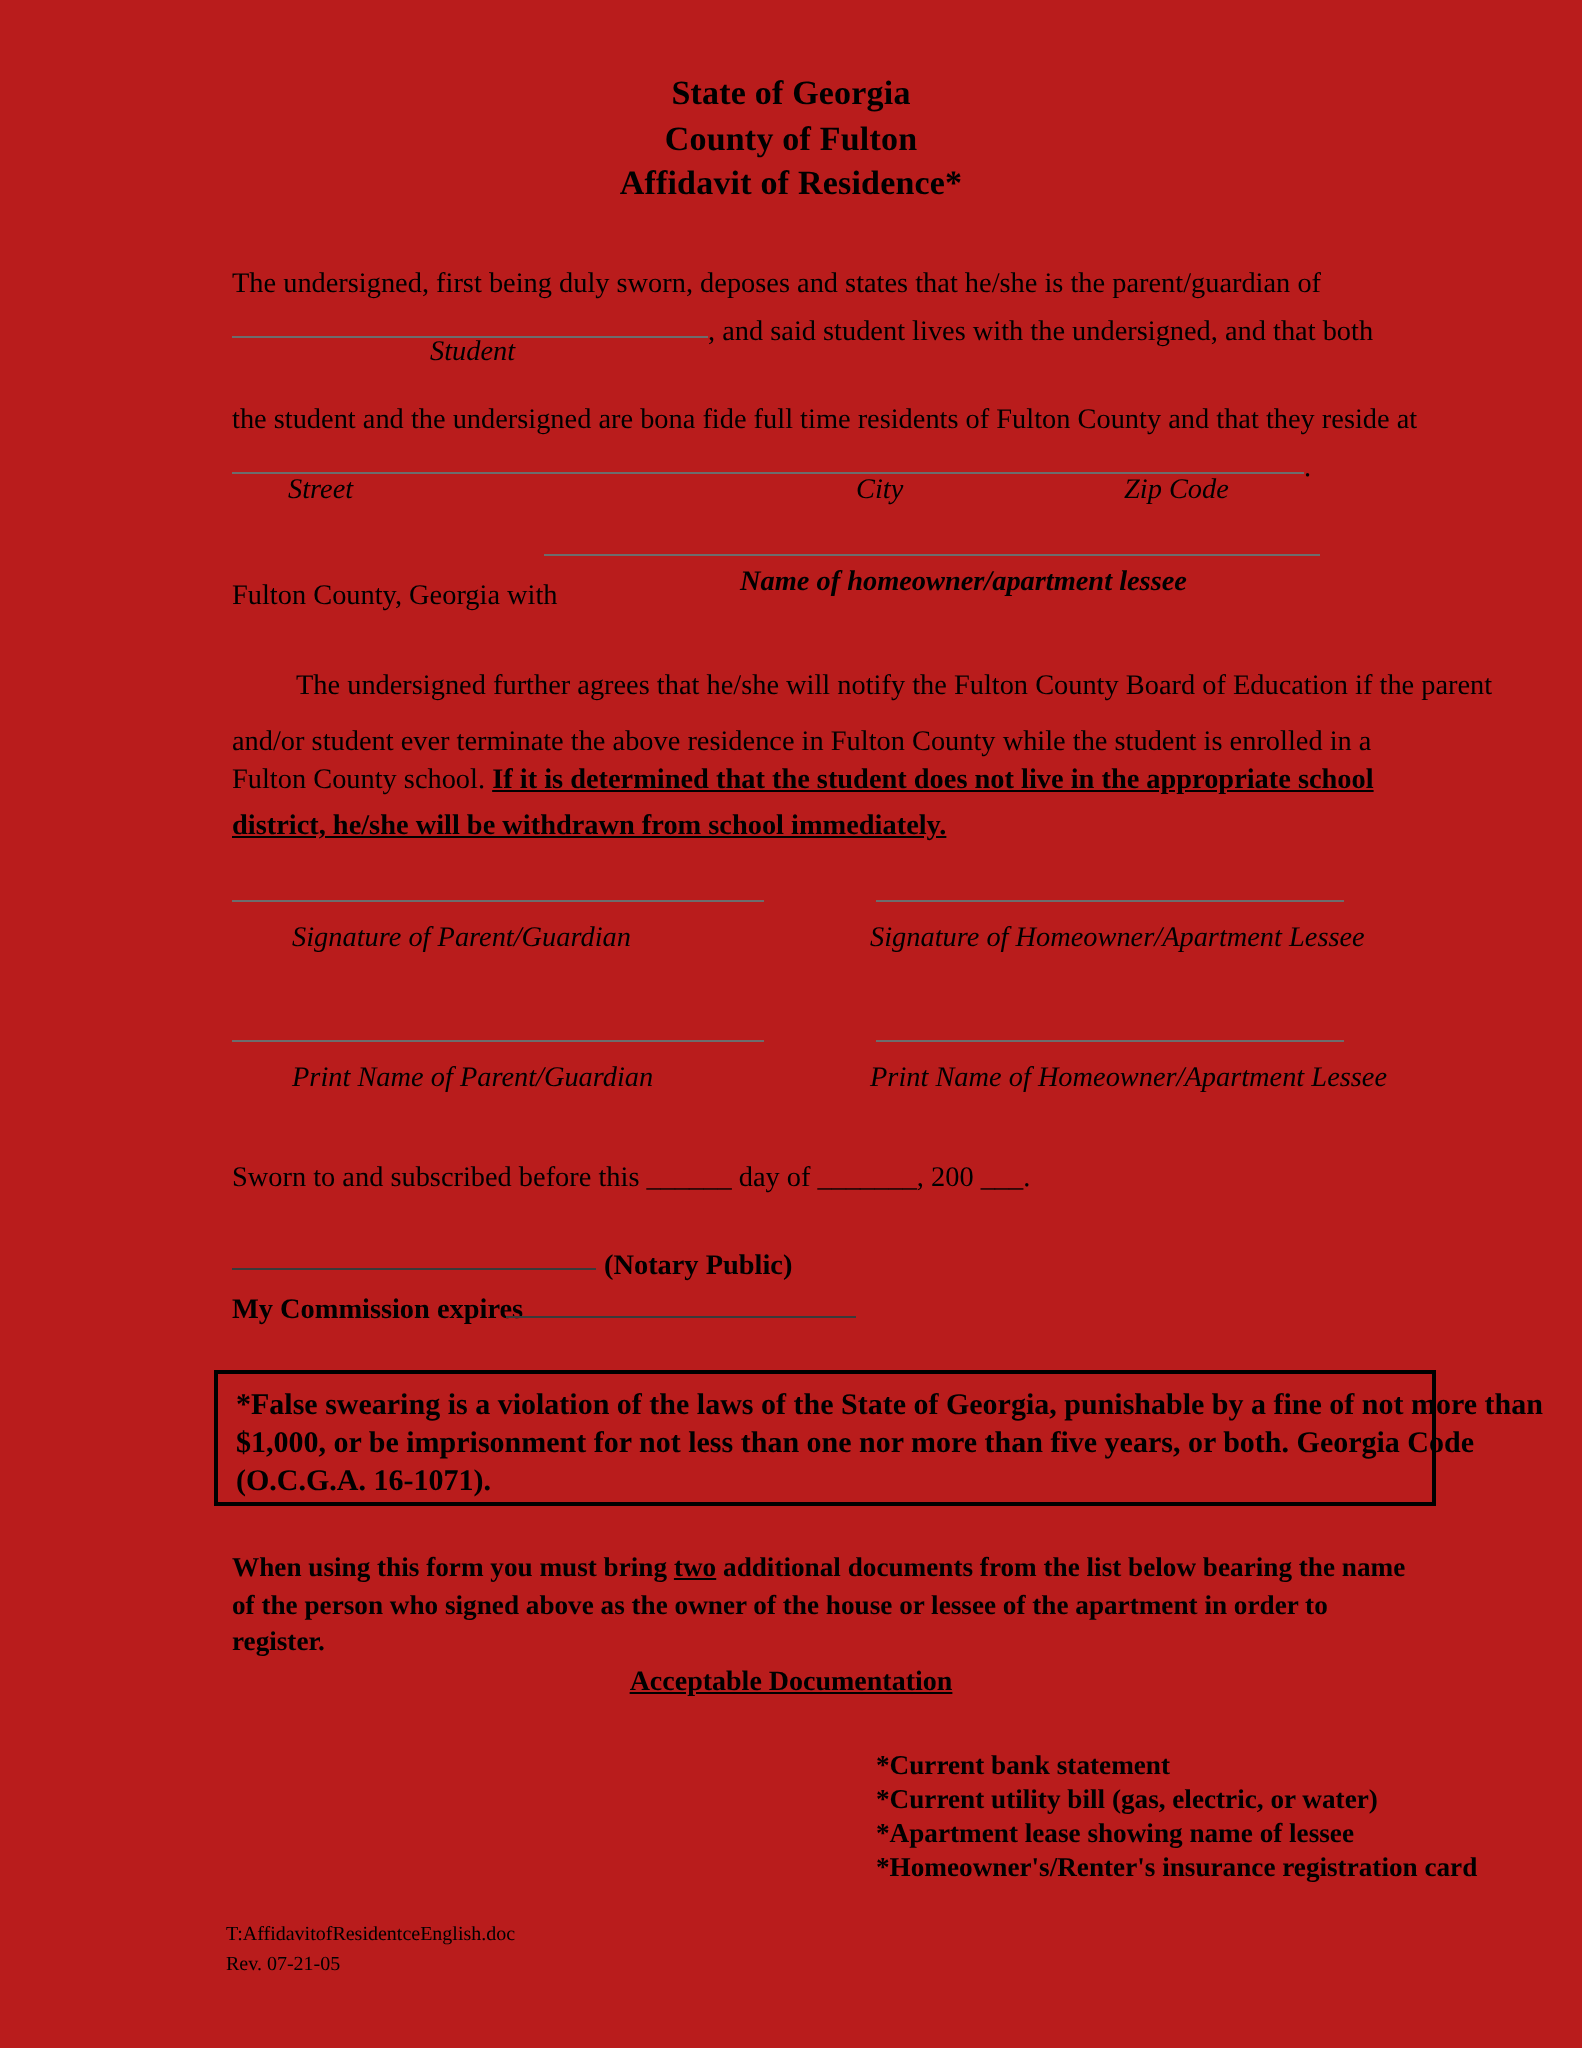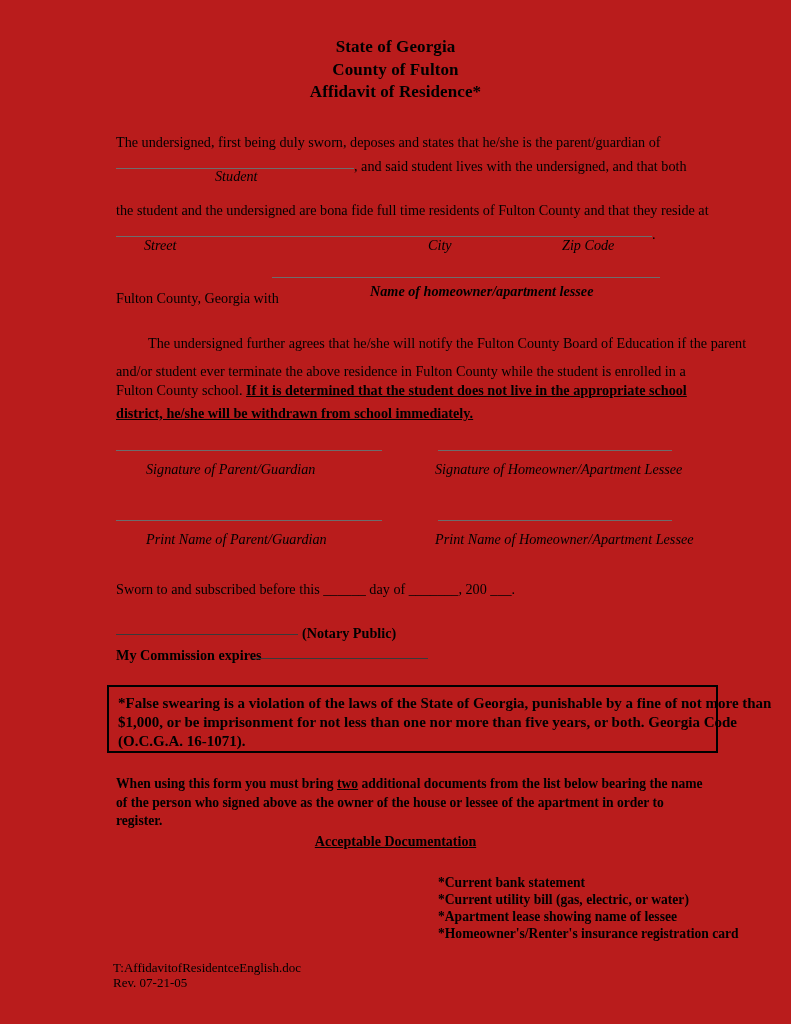--- a/index.html
+++ b/index.html
@@ -87,21 +87,21 @@
     position: absolute;
     font-size: 13.6px;
     font-weight: bold;
     line-height: 17px;
   }
   .doc-list div { white-space: nowrap; }
 
   
   .footer {
     position: absolute;
-    font-size: 13px;
+    font-size: 10px;
     line-height: 15px;
   }
   .footer div { white-space: nowrap; }
 
   .center-head {
     position: absolute;
     width: 791px;
     left: 0;
     text-align: center;
     font-size: 14px;

